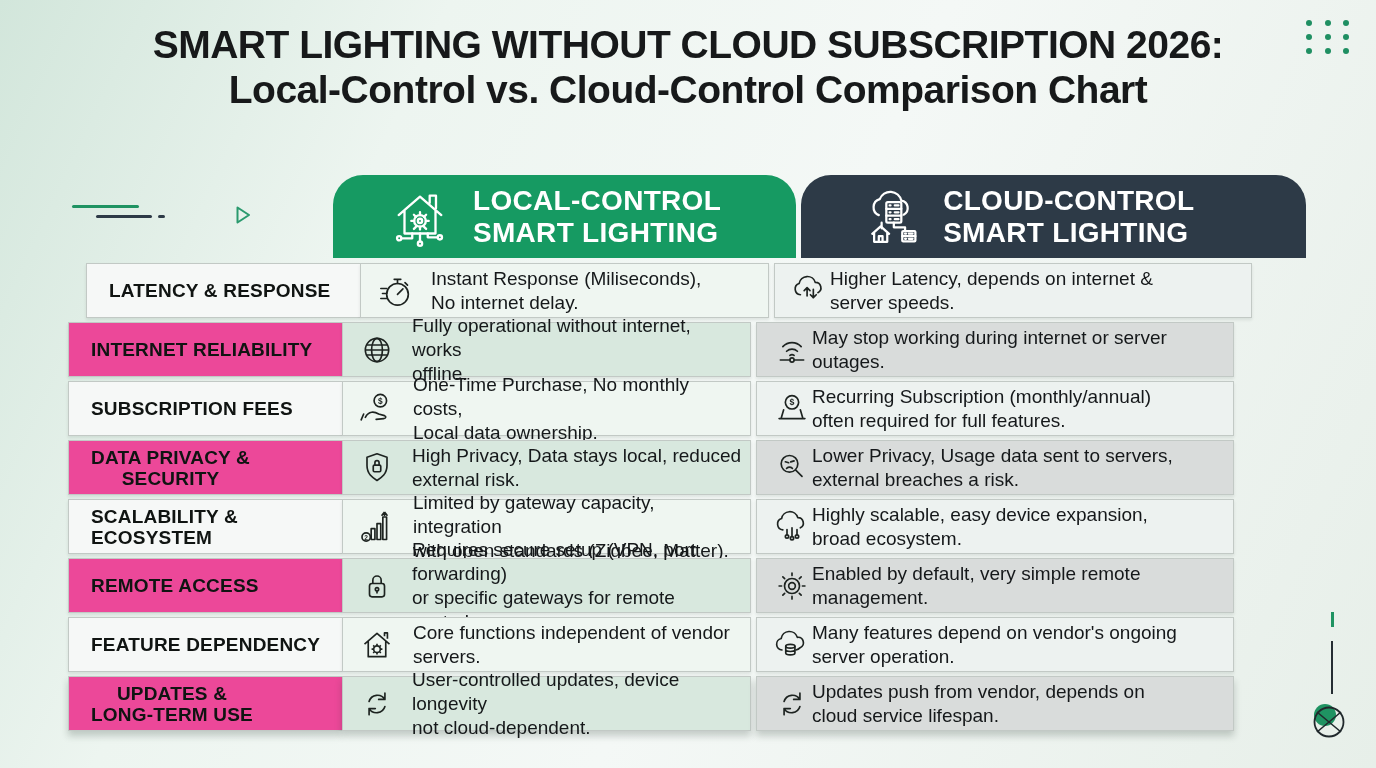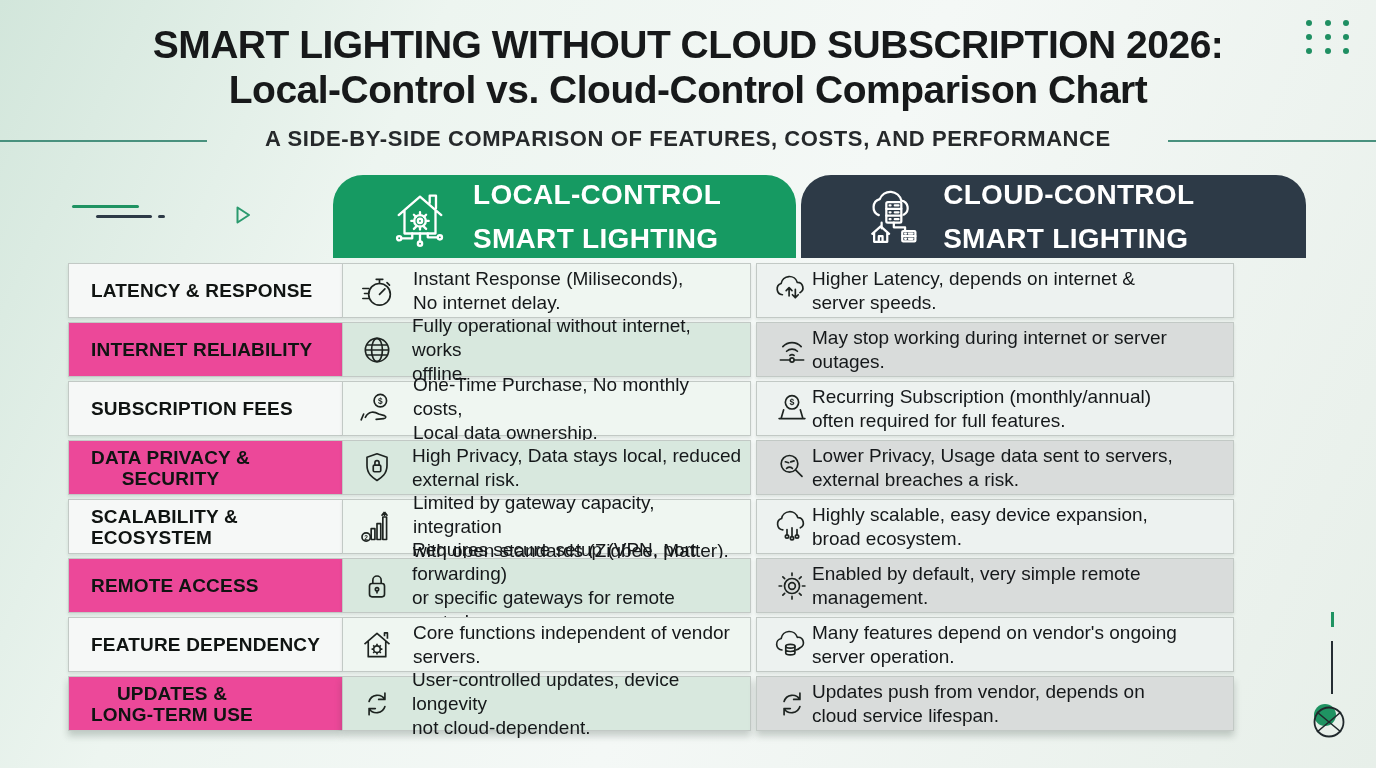--- a/index.html
+++ b/index.html
@@ -30,25 +30,25 @@
   .dl-dark  { left:28px; top:40px; width:56px; background:#2d3a47; }
   .dl-dash  { left:90px; top:40px; width:7px; background:#2d3a47; }
   .deco-tri { position:absolute; left:162px; top:28px; }
 
   .head { height:83px; display:flex; align-items:center; color:#fff;
     border-radius:30px 30px 0 0; }
   .head.local { width:477px; background:#169a62; padding-left:56px; gap:22px; }
   .head.cloud { width:520px; background:#2d3a47; padding-left:60px; gap:22px; }
   .colgap { width:5px; flex:0 0 5px; }
   .head-ic { flex:0 0 auto; }
-  .head-tt { font-size:28px; font-weight:800; line-height:44px; letter-spacing:0.3px;
+  .head-tt { font-size:28px; font-weight:800; line-height:32px; letter-spacing:0.3px;
     white-space:pre-line; }
 
   .row { margin-top:4px; height:55px; }
-  .row.first { margin-top:5px; }
+  .row.first { margin-top:5px;margin-left:18px; }
   .cell { display:flex; align-items:center; box-shadow:0 2px 3px rgba(30,50,40,0.10); }
   .cell.label { width:274px; border:1px solid #c2c9c5; border-right:0; padding-left:22px;
     font-weight:bold; font-size:19px; line-height:21px; letter-spacing:0.2px;
     color:#101412; white-space:pre-line; }
   .cell.local { width:409px; border:1px solid #c2c9c5; padding:0 8px 0 14px; gap:16px; }
   .cell.cloud { width:478px; border:1px solid #c2c9c5; padding:0 8px 0 15px; }
   .row.odd  .cell.label { background:#f6f8f7; }
   .row.odd  .cell.local { background:#eff6f1; }
   .row.odd  .cell.cloud { background:#edf2f0; }
   .row.even .cell.label { background:#ec4899;text-align:center; }
@@ -184,25 +184,20 @@
     <i></i>
     <i></i>
     <i></i>
 </div>
 
 <header>
   <h1 class="title">
     <div>SMART LIGHTING WITHOUT CLOUD SUBSCRIPTION 2026:</div>
     <div>Local-Control vs. Cloud-Control Comparison Chart</div>
   </h1>
-  <div class="subrow">
-    <span class="subline l"></span>
-    <div class="subtitle">A SIDE-BY-SIDE COMPARISON OF FEATURES, COSTS, AND PERFORMANCE</div>
-    <span class="subline r"></span>
-  </div>
 </header>
 
 <div class="table">
 
   <div class="hrow">
     <div class="hspacer">
       <span class="deco-line dl-green"></span>
       <span class="deco-line dl-dark"></span>
       <span class="deco-line dl-dash"></span>
       <svg class="deco-tri" width="24" height="24" viewBox="0 0 24 24">

